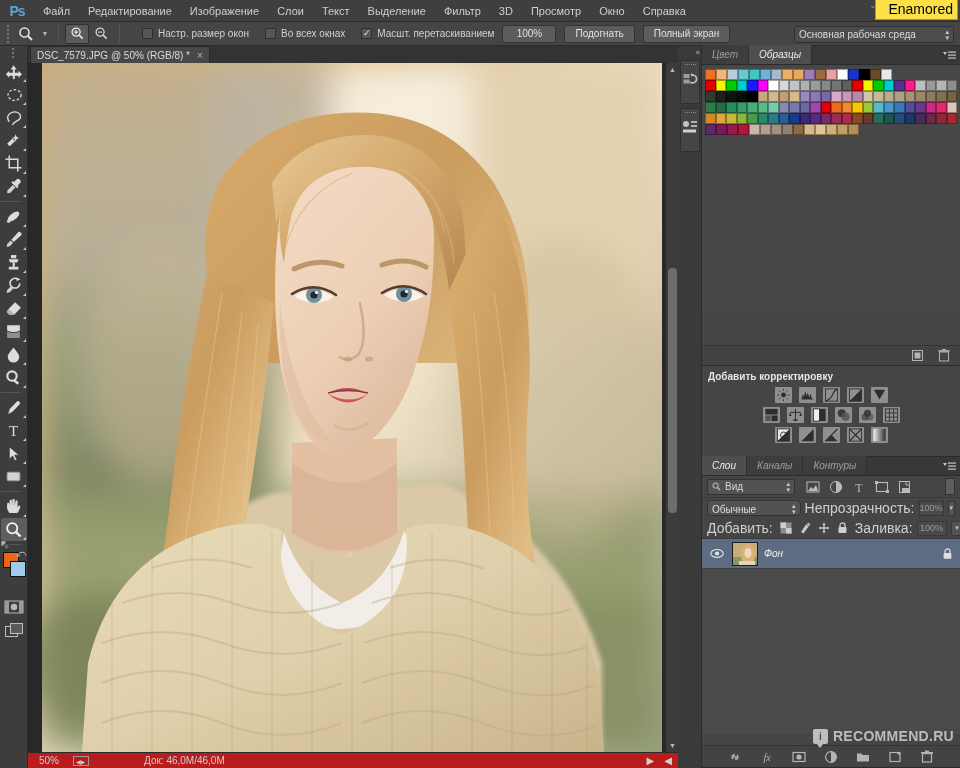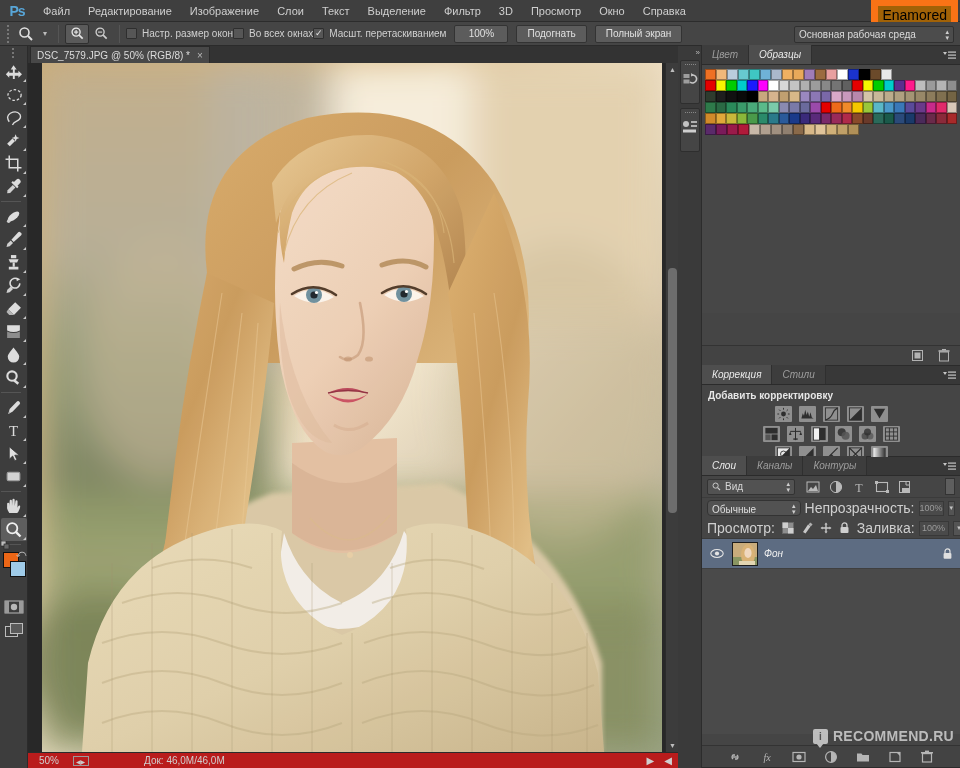--- a/index.html
+++ b/index.html
@@ -21,22 +21,22 @@
   .ps-logo {
     width:34px; height:22px; display:flex; align-items:center; justify-content:center;
     font-weight:bold; font-size:14px; color:#58a6d8; letter-spacing:-1px;
     font-family:"Liberation Sans", sans-serif;
   }
   .menu-item {
     padding:0 9px; height:22px; line-height:22px; font-size:11px; color:#cfcfcf; white-space:nowrap;
   }
   .tooltip-overlay {
     position:absolute; right:2px; top:-1px;
-    background:#a16207; color:#000; font-size:14px; padding:1px 4px 2px 4px;
-    border:7px solid #f97316; font-family:"Liberation Sans", sans-serif;
+    background:#fde047; color:#000; font-size:14px; padding:1px 4px 2px 12px;
+    border:1px solid #f97316; font-family:"Liberation Sans", sans-serif;
   }
   .tt-marks { position:absolute; right:40px; top:0px; font-size:9px; color:#9a9a9a; letter-spacing:18px;}
 
   
   .optionsbar {
     position:absolute; left:0; top:22px; width:960px; height:24px;
     background:#454545; border-bottom:1px solid #2b2b2b;
     display:flex; align-items:center; padding-left:4px;
   }
   .grip { width:10px; height:22px; display:flex; flex-direction:column; justify-content:center; gap:2px; padding-left:3px;}
@@ -44,21 +44,21 @@
   .opt-tool-icon {
     width:24px; height:20px; display:flex; align-items:center; justify-content:center;
   }
   .opt-caret { width:14px; display:flex; align-items:center; justify-content:center; color:#bbb; font-size:8px; }
   .opt-sep { width:1px; height:18px; background:#343434; margin:0 6px; border-right:1px solid #555;}
   .opt-btn {
     width:24px; height:20px; display:flex; align-items:center; justify-content:center;
     border:1px solid transparent; border-radius:2px;
   }
   .opt-btn.active { background:#5a5a5a; border-color:#2f2f2f; }
-  .chk-group { display:flex; align-items:center; margin-left:0; gap:5px;justify-content:space-between; }
+  .chk-group { display:flex; align-items:center; margin-left:16px; gap:5px;justify-content:space-between; }
   .chkbox {
     width:11px; height:11px; background:#565656; border:1px solid #2e2e2e; border-radius:1px;
     display:flex; align-items:center; justify-content:center; color:#e4e4e4; font-size:9px; line-height:1;
   }
   .chklabel { font-size:10px; color:#d0d0d0; white-space:nowrap; }
   .pill {
     height:18px; min-width:54px; padding:0 10px; background:#5c5c5c;
     border:1px solid #333; border-radius:2px; color:#e0e0e0; font-size:10px;
     display:flex; align-items:center; justify-content:center; margin-left:8px; white-space:nowrap;
   }
@@ -872,33 +872,20 @@
           <svg width="12" height="13" viewBox="0 0 12 13">
               <rect x="1.5" y="3" width="9" height="9" fill="none" stroke="#b2b2b2"></rect>
               <rect x="0.5" y="1.2" width="11" height="1.6" fill="#b2b2b2"></rect>
               <rect x="4" y="0" width="4" height="1.4" fill="#b2b2b2"></rect>
             </svg>
         </span>
       </div>
     </div>
 
     <div class="panel" style="height:91px;">
-      <div class="panel-tabs" id="adj-tabs">
-
-      <div class="ptab active">Коррекция</div>
-          <div class="ptab">Стили</div>
-          <div class="panel-menu">
-          <svg width="13" height="11" viewBox="0 0 13 11">
-              <polygon points="0,2 4,2 2,5" fill="#c5c5c5"></polygon>
-              <rect x="5" y="1.5" width="8" height="1.2" fill="#c5c5c5"></rect>
-              <rect x="5" y="4.5" width="8" height="1.2" fill="#c5c5c5"></rect>
-              <rect x="5" y="7.5" width="8" height="1.2" fill="#c5c5c5"></rect>
-            </svg>
-        </div>
-        </div>
       <div class="adj-title">Добавить корректировку</div>
       <div class="adj-grid" id="adj-grid">
           <div class="adj-row">
             <div class="adj-ic">
               <svg width="15" height="14" viewBox="0 0 16 16">
                 <circle cx="8" cy="8" r="2.8" fill="#2e2e2e"></circle>
                 <g stroke="#2e2e2e" stroke-width="1.1">
                   <line x1="8" y1="1" x2="8" y2="3"></line>
                   <line x1="8" y1="13" x2="8" y2="15"></line>
                   <line x1="1" y1="8" x2="3" y2="8"></line>
@@ -1084,21 +1071,21 @@
         <div class="blend-select">
           <span style="flex:1">Обычные</span>
           <span class="spin">▴<br>▾</span>
         </div>
         <span class="opa-label">Непрозрачность:</span>
         <span class="opa-field">100%</span>
         <span class="opa-caret">▾</span>
       </div>
 
       <div class="lay-row3">
-        <span class="opa-label">Просмотр:</span>
+        <span class="opa-label">Добавить:</span>
         <span class="lock-ic">
           <svg width="12" height="12" viewBox="0 0 12 12">
               <rect x="0.5" y="0.5" width="11" height="11" fill="#8e8e8e" stroke="#666"></rect>
               <rect x="0.5" y="0.5" width="5.5" height="5.5" fill="#cfcfcf"></rect>
               <rect x="6" y="6" width="5.5" height="5.5" fill="#cfcfcf"></rect>
             </svg>
         </span>
         <span class="lock-ic">
           <svg width="12" height="12" viewBox="0 0 12 12">
               <path d="M2,10 L7,2.5 L9.5,4.5 L4.5,11.5 Z" fill="#c8c8c8"></path>

